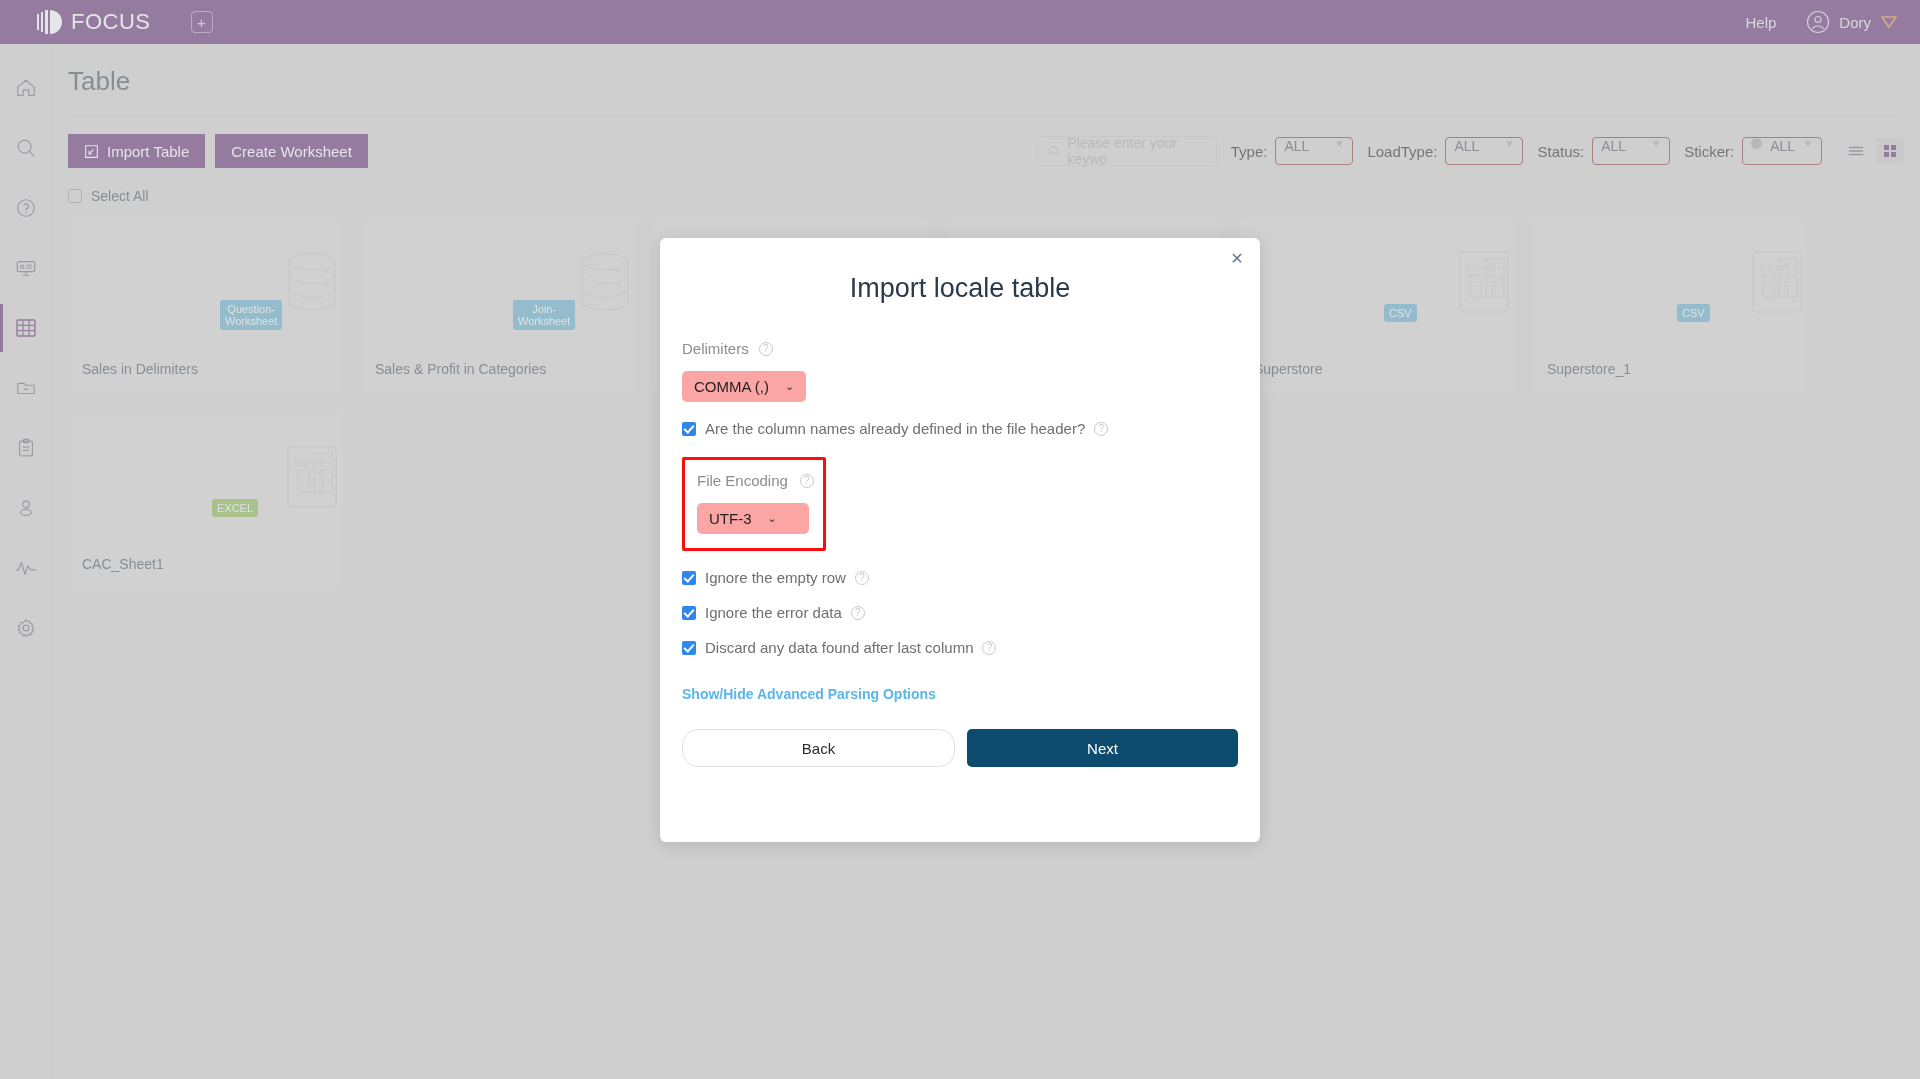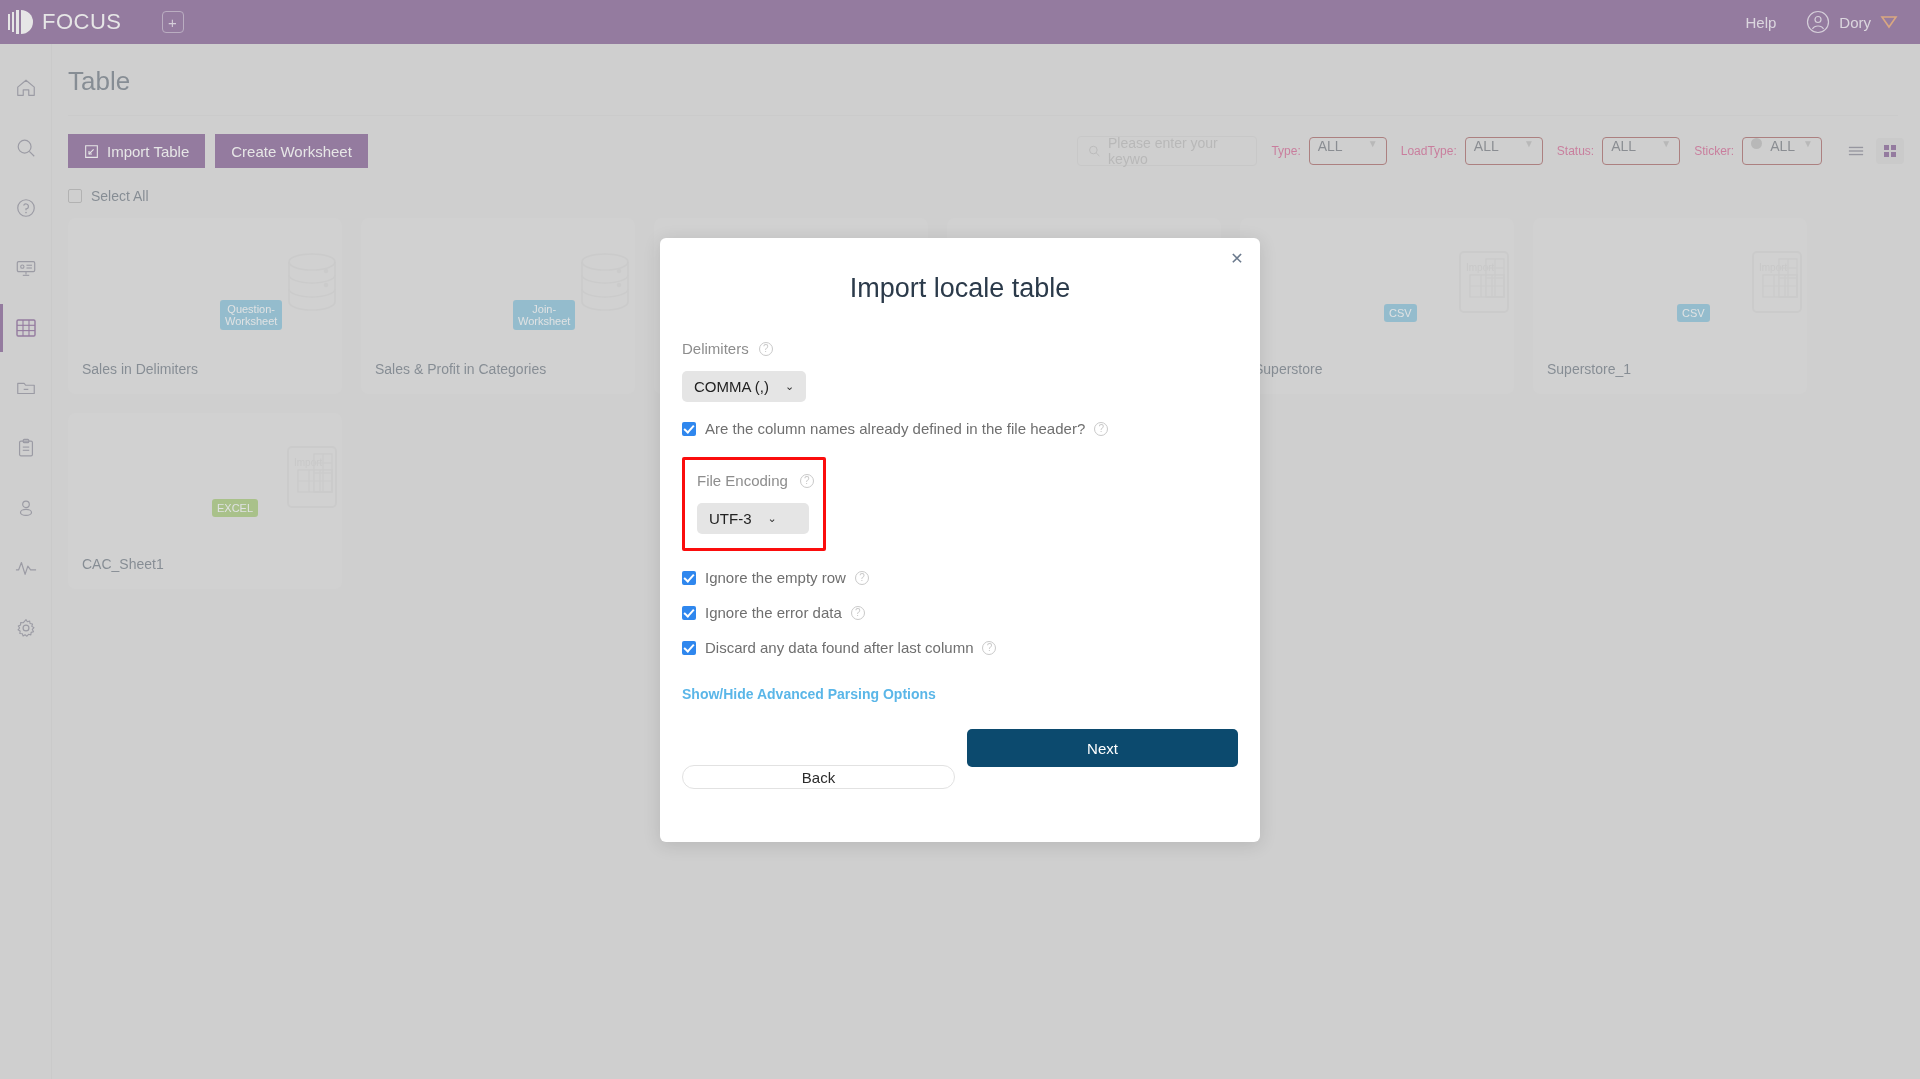--- a/index.html
+++ b/index.html
@@ -13,21 +13,21 @@
   
   .topbar {
     position: absolute; top: 0; left: 0;
     width: 1920px; height: 44px;
     background: #4a1263;
     display: flex; align-items: center;
     z-index: 30;
   }
   .brand {
     display: flex; align-items: center; gap: 8px;
-    margin-left: 8px;
+    margin-left: 37px;
   }
   .brand-mark { display: block; }
   .brand-text {
     color: #ffffff; font-size: 22px; letter-spacing: .5px; font-weight: 400;
   }
   .add-tab {
     margin-left: 40px; width: 22px; height: 22px;
     border: 1px solid #9d82ae; border-radius: 4px;
     display: flex; align-items: center; justify-content: center;
     color: #d9cbe2; font-size: 15px; line-height: 1;
@@ -87,21 +87,21 @@
   .btn-primary + .btn-primary { margin-left: 10px; }
   .toolbar-right {
     margin-left: auto; display: flex; align-items: center; gap: 14px;
   }
   .search-box {
     width: 180px; height: 30px; border: 1px solid #bdbdbd; border-radius: 4px;
     display: flex; align-items: center; gap: 7px; padding: 0 10px;
     color: #9a9a9a; font-size: 14px; background: transparent;
   }
   .filter-group { display: flex; align-items: center; gap: 8px; }
-  .filter-label { font-size: 12px; color: #be185d; }
+  .filter-label { font-size: 15px; color: #000000; }
   .select-pill {
     min-width: 78px; height: 28px; border: 1px solid #7f1d1d; border-radius: 4px;
     display: flex; align-items: flex-start; gap: 8px; padding: 0 8px;
     font-size: 14px; color: #333a45; background: transparent;
   }
   .select-pill .caret { margin-left: auto; color: #9a9a9a; font-size: 10px; }
   .dot-grey {
     width: 11px; height: 11px; border-radius: 50%; background: #9a9a9a;
     display: inline-block;
   }
@@ -176,21 +176,21 @@
     font-size: 15px; color: #8d8d8d;
     display: flex; align-items: center; gap: 10px;
   }
   .q-icon {
     width: 14px; height: 14px; border: 1px solid #c9c9c9; border-radius: 50%;
     color: #c9c9c9; font-size: 10px; line-height: 12px; text-align: center;
     display: inline-block; flex: none;
   }
   .mini-select {
     margin-top: 14px;
-    height: 31px; min-width: 112px; background: #e5e5e5; border: none; border-radius: 5px;
+    height: 31px; min-width: 112px; background: #fca5a5; border: none; border-radius: 5px;
     display: inline-flex; align-items: center; gap: 16px; padding: 0 12px;
     font-size: 15px; color: #222; cursor: pointer;
   }
   .mini-select .caret { font-size: 11px; color: #333; }
   .check-row {
     display: flex; align-items: center; gap: 9px;
     font-size: 15px; color: #6f6f6f;
   }
   .box-checked {
     width: 14px; height: 14px; background: #2f87ee; border-radius: 2px;
@@ -208,24 +208,23 @@
   }
   .encoding-wrap .field-label { gap: 12px; }
   .adv-link {
     margin-top: 30px; font-size: 14px; color: #5ab6e8; font-weight: bold;
     cursor: pointer;
   }
   .modal-actions {
     display: flex; gap: 12px; padding: 27px 22px 0 22px;
   }
   .btn-back {
-    width: 274px; height: 24px; border: 1px solid #e2e2e2; border-radius: 16px;
+    width: 274px; height: 38px; border: 1px solid #e2e2e2; border-radius: 16px;
     background: #fff; color: #2b2b2b; font-size: 15px; cursor: pointer;
     font-family: "Liberation Sans", sans-serif;
-    margin-top: 36px;
   }
   .btn-next {
     width: 272px; height: 38px; border: none; border-radius: 5px;
     background: #0c4a6e; color: #fff; font-size: 15px; cursor: pointer;
     font-family: Liberation Sans, sans-serif;
   }
   .gap-18 { height: 18px; }
 </style>
 </head>
 <body>

